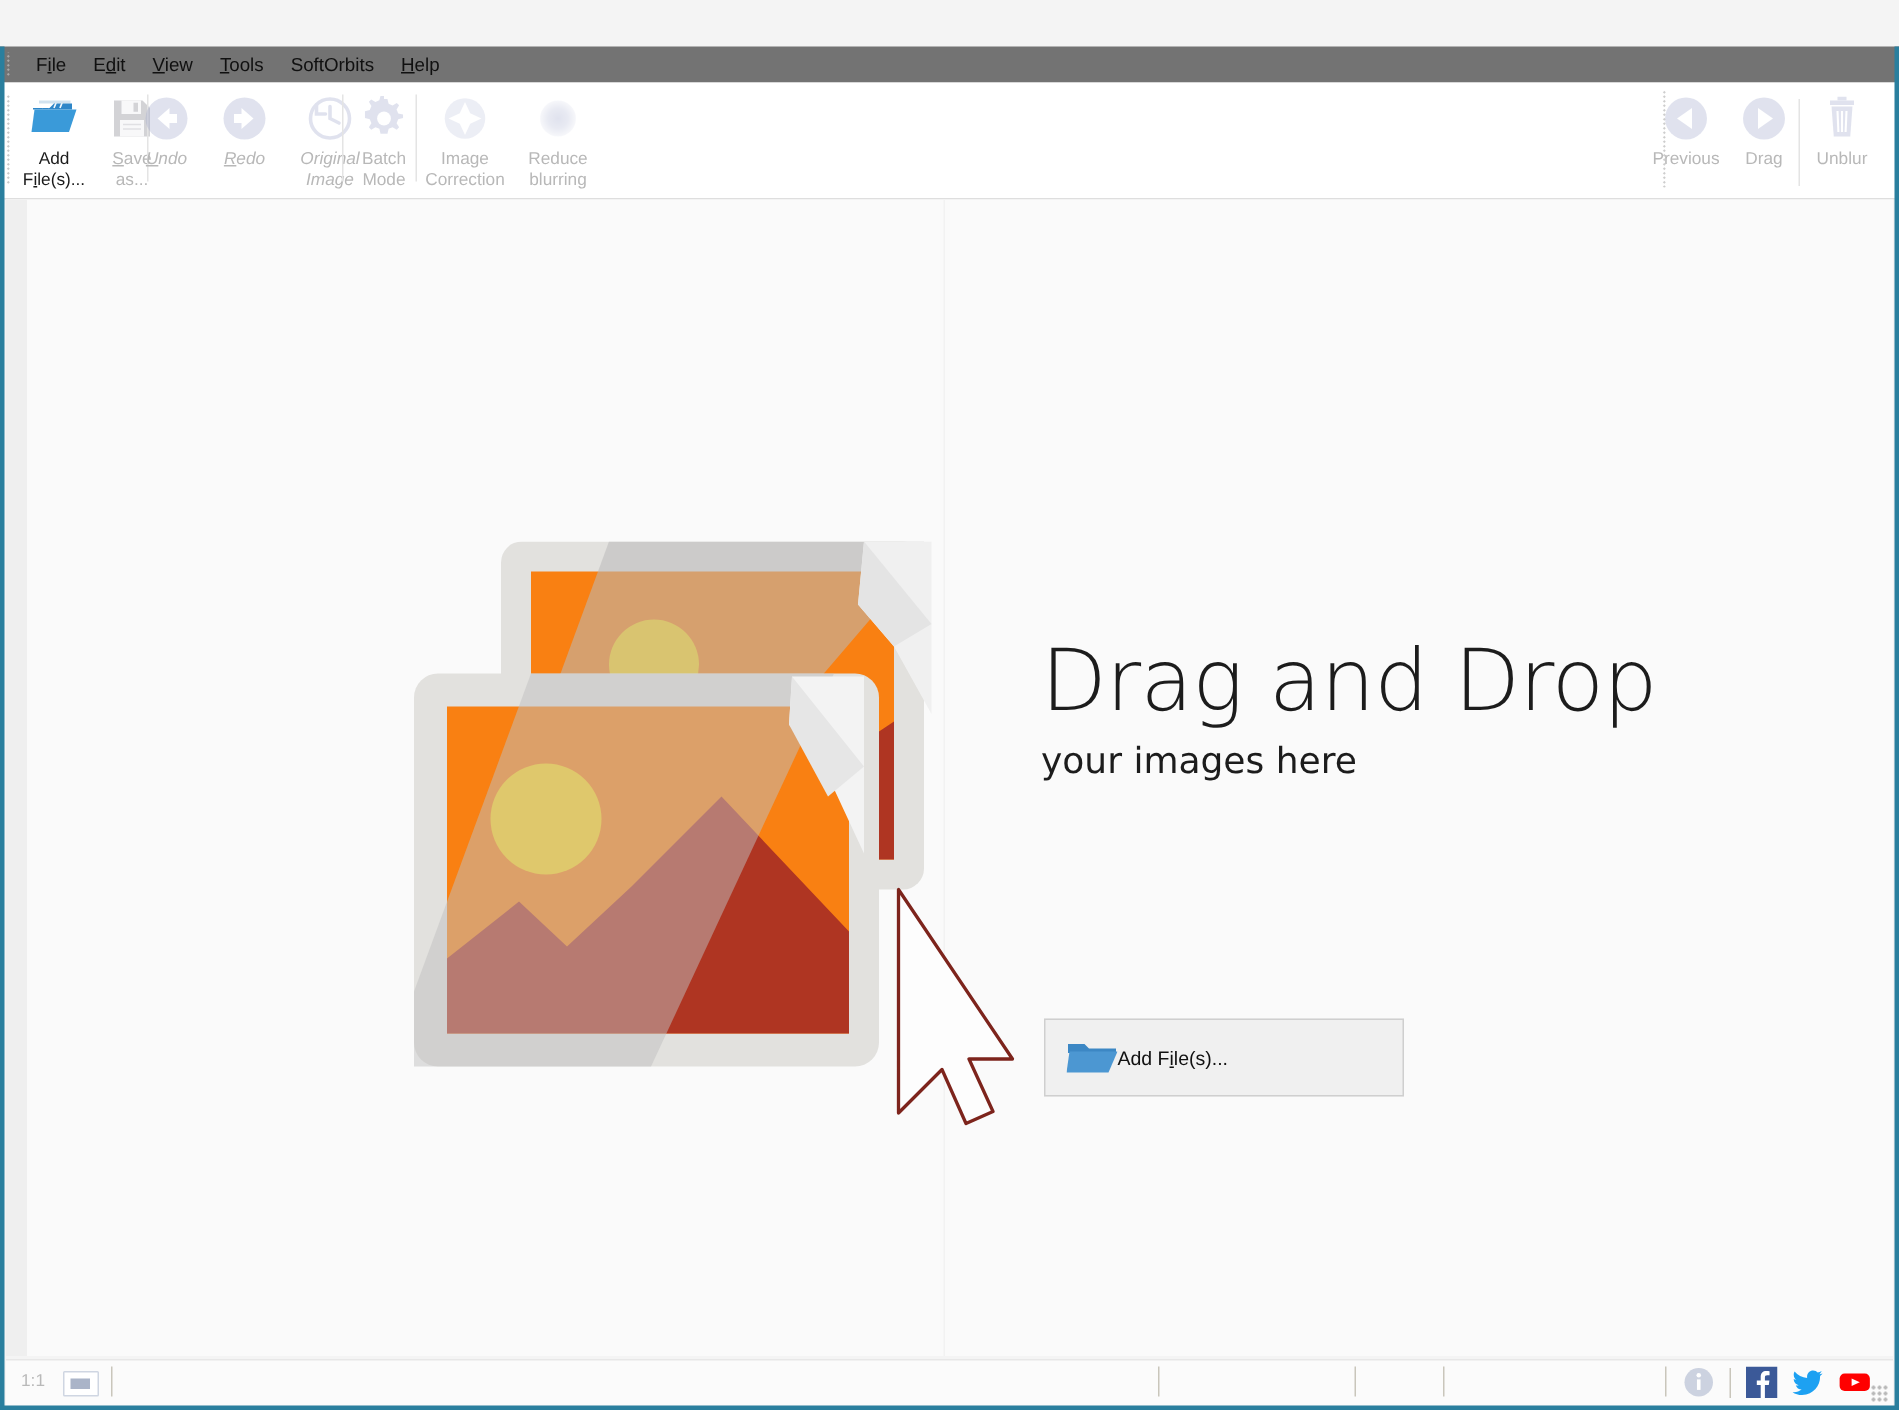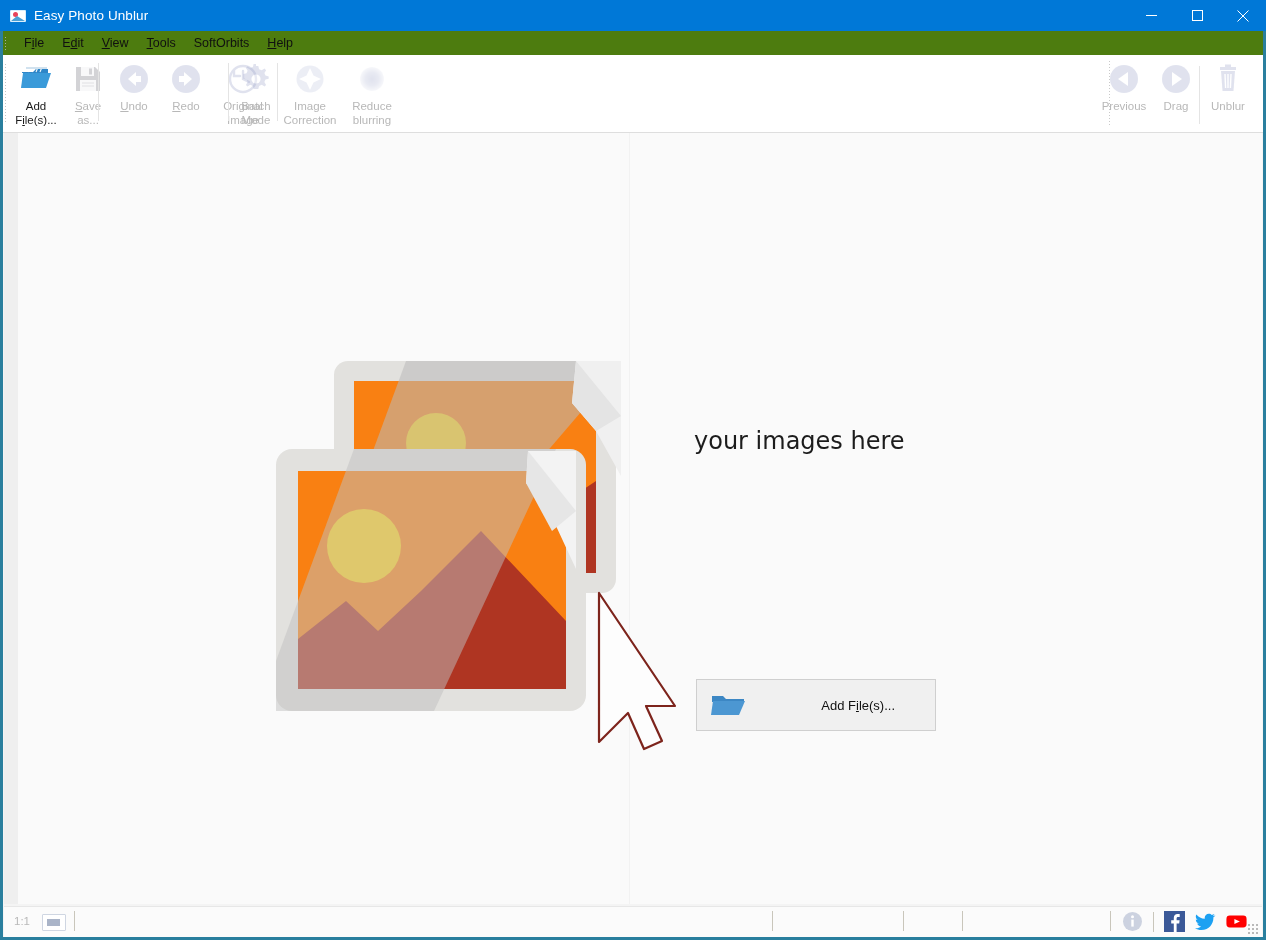--- a/index.html
+++ b/index.html
@@ -88,21 +88,21 @@
     justify-content: center;
   }
   .win-btn svg { display: block; }
 
   
   .menubar {
     position: absolute;
     left: 0; top: 31px;
     width: 1266px;
     height: 24px;
-    background: #4d7c0f;
+    background: #737373;
     display: flex;
     align-items: center;
     border-bottom: 1px solid #f0f0f0;
   }
   .menu-grip {
     width: 9px;
     height: 16px;
     margin-left: 3px;
     margin-right: 3px;
     background-image: radial-gradient(#b6b6b6 38%, transparent 40%);
@@ -293,21 +293,21 @@
     align-items: center;
     cursor: default;
   }
   .add-btn-icon {
     margin-left: 14px;
     width: 34px; height: 26px;
     flex: 0 0 auto;
   }
   .add-btn-label {
     flex: 1 1 auto;
-    text-align: right;
+    text-align: left;
     font-size: 13px;
     color: #111;
     padding-right: 40px;
   }
   .add-btn-label u { text-decoration: underline; }
 
   
   .statusbar {
     position: absolute;
     left: 4px;
@@ -368,48 +368,20 @@
   }
   .win-border-left { left: 0; top: 31px; width: 3px; height: 909px; }
   .win-border-right { right: 0; top: 31px; width: 3px; height: 909px; }
   .win-border-bottom { left: 0; bottom: 0; width: 1266px; height: 3px; }
 </style>
 </head>
 <body>
 
 <div id="app">
 
-  <div class="titlebar">
-    <div class="title-icon">
-      <span class="photo-body"></span>
-      <span class="photo-sky"></span>
-      <span class="photo-dot"></span>
-      <span class="photo-hill"></span>
-    </div>
-    <div class="title-text">Easy Photo Unblur</div>
-
-    <div class="win-buttons">
-      <div class="win-btn">
-        <svg width="11" height="11" viewBox="0 0 11 11">
-          <line x1="0" y1="5.5" x2="11" y2="5.5" stroke="#ffffff" stroke-width="1"></line>
-        </svg>
-      </div>
-      <div class="win-btn">
-        <svg width="11" height="11" viewBox="0 0 11 11">
-          <rect x="0.5" y="0.5" width="10" height="10" fill="none" stroke="#ffffff" stroke-width="1"></rect>
-        </svg>
-      </div>
-      <div class="win-btn">
-        <svg width="12" height="12" viewBox="0 0 12 12">
-          <line x1="0.5" y1="0.5" x2="11.5" y2="11.5" stroke="#ffffff" stroke-width="1"></line>
-          <line x1="11.5" y1="0.5" x2="0.5" y2="11.5" stroke="#ffffff" stroke-width="1"></line>
-        </svg>
-      </div>
-    </div>
-  </div>
 
   <div class="menubar">
     <div class="menu-grip"></div>
 
     <div class="menu-item">F<u>i</u>le</div>
     <div class="menu-item">E<u>d</u>it</div>
     <div class="menu-item"><u>V</u>iew</div>
     <div class="menu-item"><u>T</u>ools</div>
     <div class="menu-item">SoftOrbits</div>
     <div class="menu-item"><u>H</u>elp</div>
@@ -449,21 +421,21 @@
               <line x1="8" y1="21" x2="20" y2="21"></line>
             </g>
           </svg>
         </div>
         <div class="tb-label"><u>S</u>ave<br>as...</div>
       </div>
     </div>
 
     <div class="tb-sep" style="left:98px;"></div>
 
-    <div class="tb-group" style="left:108px;">
+    <div class="tb-group" style="left:85px;font-style:italic;">
       <div class="tb-btn disabled">
         <div class="tb-icon">
           <svg width="30" height="30" viewBox="0 0 30 30">
             <circle cx="15" cy="15" r="14" fill="#9aa2c9"></circle>
             <path d="M17 8 L9 15 L17 22 L17 18 L22 18 L22 12 L17 12 Z" fill="#ffffff"></path>
           </svg>
         </div>
         <div class="tb-label"><u>U</u>ndo</div>
       </div>
       <div class="tb-btn disabled">
@@ -599,20 +571,21 @@
           <path d="M78 88 L280 88 L158 350 L0 350 L0 300 Z" fill="#c0c0c0" opacity="0.5"></path>
 
           <path d="M252 90 L300 90 L300 208 L274 152 L250 122 Z" fill="#f3f3f3"></path>
           <path d="M252 90 L300 150 L276 170 L250 122 Z" fill="#e6e6e6"></path>
 
           <path d="M323 232 L323 381 L352 352 L368 388 L386 380 L370 345 L399 345 Z" fill="#fdfdfd" stroke="#7d241c" stroke-width="2.2" stroke-linejoin="round"></path>
         </svg>
       </div>
 
       <div class="dd-text">
+        <div class="dd-title">Drag and Drop</div>
         <div class="dd-sub">your images here</div>
       </div>
 
       <div class="add-btn">
         <div class="add-btn-icon">
           <svg width="34" height="26" viewBox="0 0 34 26">
             <path d="M1 4 L12 4 L15 7 L33 7 L33 10 L1 10 Z" fill="#3c87c4"></path>
             <path d="M2 9 L34 9 L28 23 L0 23 Z" fill="#4c97d2"></path>
           </svg>
         </div>

